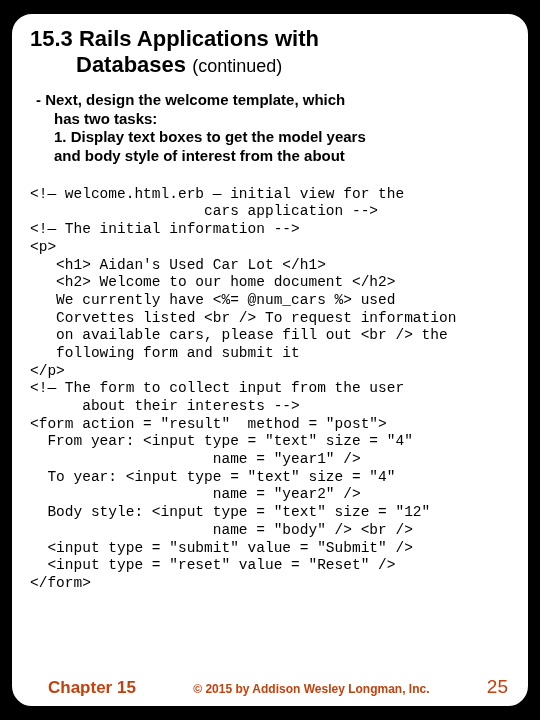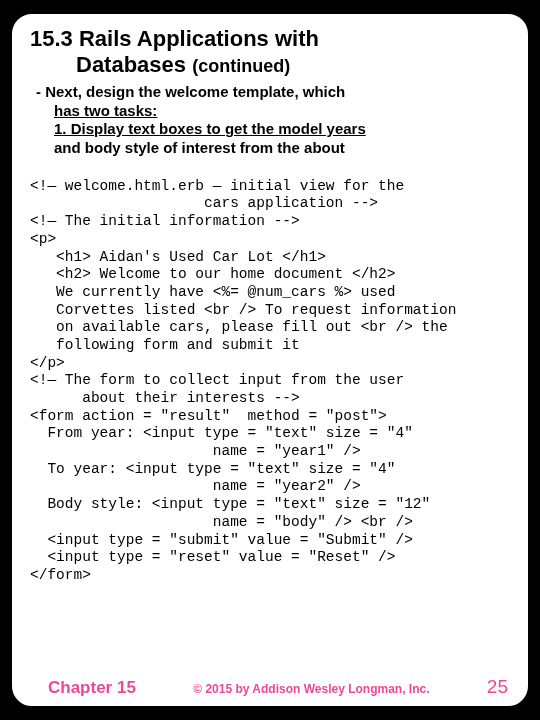--- a/index.html
+++ b/index.html
@@ -19,46 +19,47 @@
     padding: 12px 18px 8px 18px;
     position: relative;
     display: flex;
     flex-direction: column;
   }
   .title {
     font-size: 22px;
     font-weight: bold;
     color: #000;
     line-height: 1.2;
+    margin-bottom: 8px;
   }
   .title .indent { margin-left: 46px; }
-  .title .cont { font-size: 18px; font-weight: bold; }
+  .title .cont { font-size: 18px; font-weight: normal; }
   .bullets {
     font-size: 15px;
     font-weight: bold;
     color: #000;
     line-height: 1.25;
     margin: 4px 0 20px 6px;
   }
-  .bullets .l1 { margin-left: 18px; text-decoration: underline; }
+  .bullets .l1 { margin-left: 18px; }
   .bullets .l2 { margin-left: 18px; }
   .code {
     font-family: Liberation Mono, monospace;
     font-size: 14.5px;
     line-height: 1.22;
     white-space: pre-wrap;
     color: #000;
     flex: 1;
   }
   .footer {
     display: flex;
     align-items: baseline;
     justify-content: space-between;
     padding: 4px 2px 0 18px;
-    color: #ec4899;
+    color: #c2410c;
   }
   .footer .chap { font-size: 17px; font-weight: bold; }
   .footer .copy { font-size: 12px; font-weight: bold; }
   .footer .pnum { font-size: 19px; }
 </style>
 </head>
 <body>
 
 <div class="slide">
   <div class="title">

